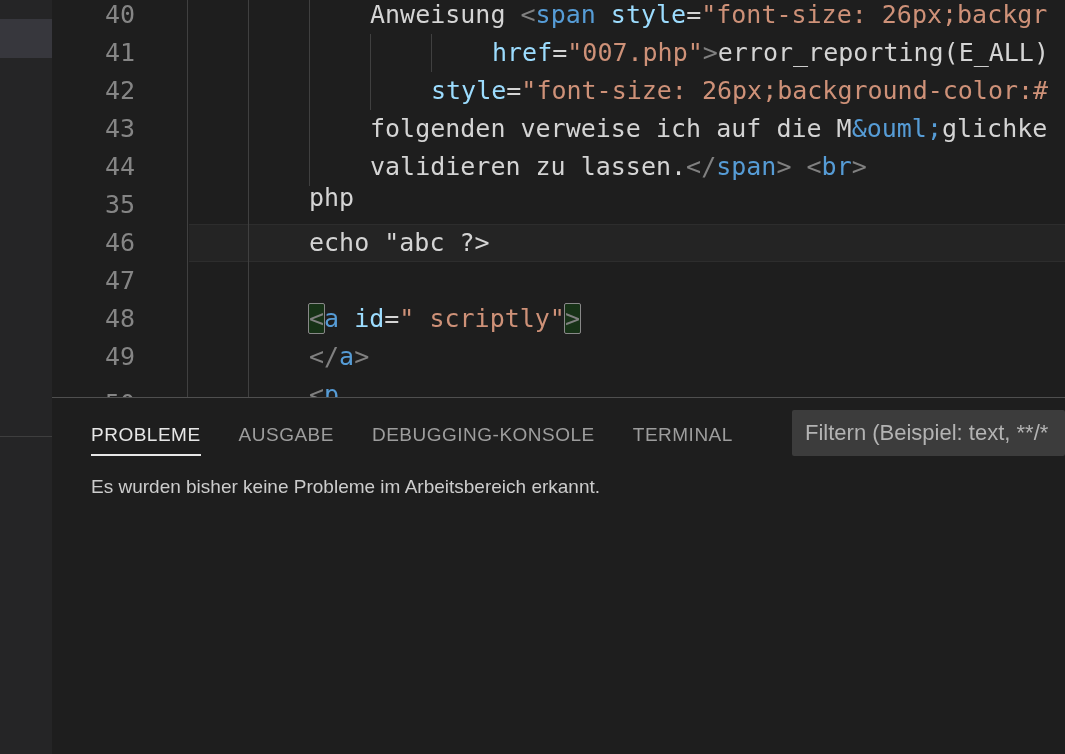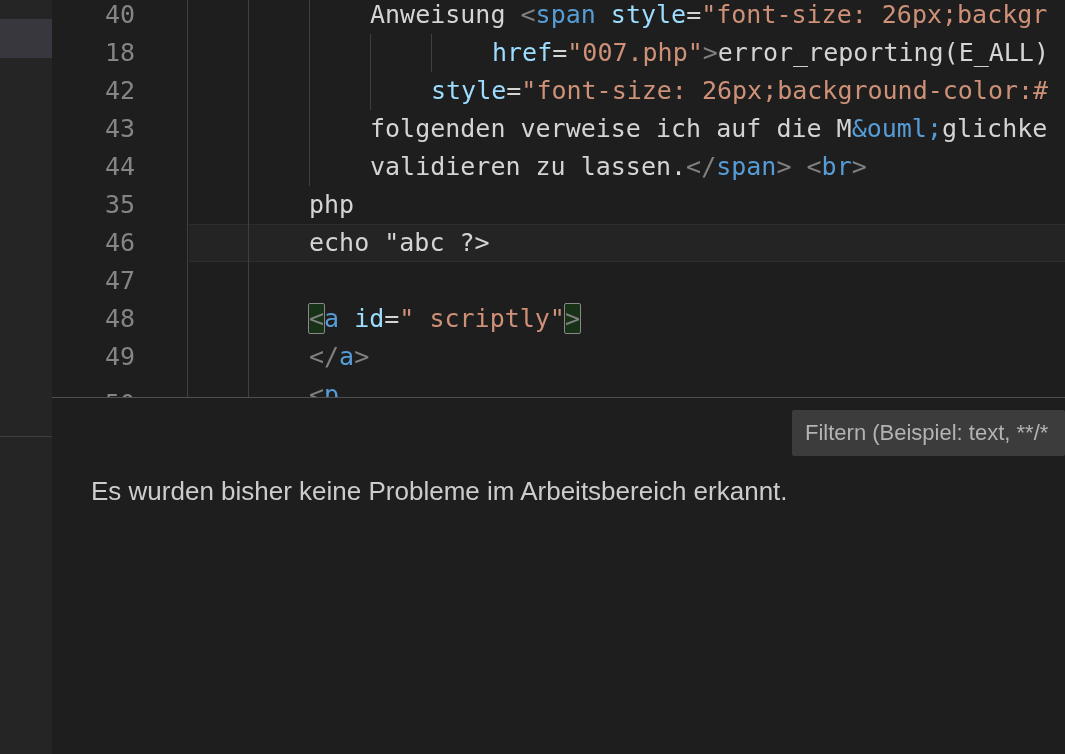--- a/index.html
+++ b/index.html
@@ -35,21 +35,21 @@
         padding-top:14px;box-sizing:border-box;}
   .tab{position:relative;height:100%;display:flex;align-items:center;cursor:pointer;
        font-size:19px;letter-spacing:.5px;color:var(--tab_inactive,#9d9d9d);white-space:nowrap;}
   .tab.active{color:var(--tab_active,#e7e7e7);}
   .tab.active::after{content:"";position:absolute;left:0;right:0;bottom:2px;height:2px;
        background:var(--tab_active,#e7e7e7);}
   .filter{position:absolute;top:12px;left:740px;right:0;height:46px;box-sizing:border-box;
         background:var(--filter_bg,#3c3c3c);border:none;outline:none;border-radius:2px;
         color:#cccccc;font-family:"Liberation Sans",sans-serif;font-size:22px;padding:0 4px 0 13px;}
   .filter::placeholder{color:var(--filter_placeholder,#b3b3b3);opacity:1;}
-  .message{position:absolute;left:39px;top:78px;font-size:26px;color:var(--message_text,#cccccc);}
+  .message{position:absolute;left:39px;top:78px;font-size:19px;color:var(--message_text,#cccccc);}
 </style>
 </head>
 <body>
 
 <div class="app">
 
   <div class="strip">
     <div class="strip-sel"></div>
     <div class="strip-sash"></div>
   </div>
@@ -58,42 +58,42 @@
       <div class="guide" style="left: 135px; top: -4px;"></div>
       <div class="guide" style="left: 196px; top: -4px;"></div>
       <div class="guide" style="left: 257px; top: -4px;"></div>
       <div class="lnum" style="top: -4px;">40</div>
       <div class="crow" style="top: -4px; left: 318px;"><span class="tk-w">Anweisung </span><span class="tk-g">&lt;</span><span class="tk-b">span</span><span class="tk-w"> </span><span class="tk-lb">style</span><span class="tk-w">=</span><span class="tk-o">"font-size: 26px;backgr</span></div>
       <div class="guide" style="left: 135px; top: 34px;"></div>
       <div class="guide" style="left: 196px; top: 34px;"></div>
       <div class="guide" style="left: 257px; top: 34px;"></div>
       <div class="guide" style="left: 318px; top: 34px;"></div>
       <div class="guide" style="left: 379px; top: 34px;"></div>
-      <div class="lnum" style="top: 34px;">18</div>
+      <div class="lnum" style="top: 34px;">41</div>
       <div class="crow" style="top: 34px; left: 440px;"><span class="tk-lb">href</span><span class="tk-w">=</span><span class="tk-o">"007.php"</span><span class="tk-g">&gt;</span><span class="tk-w">error_reporting(E_ALL)</span></div>
       <div class="guide" style="left: 135px; top: 72px;"></div>
       <div class="guide" style="left: 196px; top: 72px;"></div>
       <div class="guide" style="left: 257px; top: 72px;"></div>
       <div class="guide" style="left: 318px; top: 72px;"></div>
       <div class="lnum" style="top: 72px;">42</div>
       <div class="crow" style="top: 72px; left: 379px;"><span class="tk-lb">style</span><span class="tk-w">=</span><span class="tk-o">"font-size: 26px;background-color:#</span></div>
       <div class="guide" style="left: 135px; top: 110px;"></div>
       <div class="guide" style="left: 196px; top: 110px;"></div>
       <div class="guide" style="left: 257px; top: 110px;"></div>
       <div class="lnum" style="top: 110px;">43</div>
       <div class="crow" style="top: 110px; left: 318px;"><span class="tk-w">folgenden verweise ich auf die M</span><span class="tk-b">&amp;ouml;</span><span class="tk-w">glichke</span></div>
       <div class="guide" style="left: 135px; top: 148px;"></div>
       <div class="guide" style="left: 196px; top: 148px;"></div>
       <div class="guide" style="left: 257px; top: 148px;"></div>
       <div class="lnum" style="top: 148px;">44</div>
       <div class="crow" style="top: 148px; left: 318px;"><span class="tk-w">validieren zu lassen.</span><span class="tk-g">&lt;/</span><span class="tk-b">span</span><span class="tk-g">&gt;</span><span class="tk-w"> </span><span class="tk-g">&lt;</span><span class="tk-b">br</span><span class="tk-g">&gt;</span></div>
       <div class="guide" style="left: 135px; top: 186px;"></div>
       <div class="guide" style="left: 196px; top: 186px;"></div>
       <div class="lnum" style="top: 186px;">35</div>
-      <div class="crow" style="top: 186px; left: 257px;"><span class="tk-w">php</span></div>
+      <div class="crow" style="top: 179px; left: 257px;"><span class="tk-w">php</span></div>
       <div class="hl-line" style="top: 224px;"></div>
       <div class="guide" style="left: 135px; top: 224px;"></div>
       <div class="guide" style="left: 196px; top: 224px;"></div>
       <div class="lnum" style="top: 224px;">46</div>
       <div class="crow" style="top: 224px; left: 257px;"><span class="tk-w">echo "abc ?&gt;</span></div>
       <div class="guide" style="left: 135px; top: 262px;"></div>
       <div class="guide" style="left: 196px; top: 262px;"></div>
       <div class="lnum" style="top: 262px;">47</div>
       <div class="crow" style="top: 262px; left: 257px;"></div>
       <div class="guide" style="left: 135px; top: 300px;"></div>
@@ -104,17 +104,23 @@
       <div class="guide" style="left: 196px; top: 338px;"></div>
       <div class="lnum" style="top: 338px;">49</div>
       <div class="crow" style="top: 338px; left: 257px;"><span class="tk-g">&lt;/</span><span class="tk-b">a</span><span class="tk-g">&gt;</span></div>
       <div class="guide" style="left: 135px; top: 376px;"></div>
       <div class="guide" style="left: 196px; top: 376px;"></div>
       <div class="lnum" style="top: 376px; margin-top: 9px;">50</div>
       <div class="crow" style="top: 376px; left: 257px;"><span class="tk-g">&lt;</span><span class="tk-b">p</span></div>
     </div>
 
   <div class="panel">
+    <div class="tabs" id="tabs">
+        <div class="tab active">PROBLEME</div>
+        <div class="tab">AUSGABE</div>
+        <div class="tab">DEBUGGING-KONSOLE</div>
+        <div class="tab">TERMINAL</div>
+      </div>
     <input class="filter" type="text" placeholder="Filtern (Beispiel: text, **/*" style="">
     <div class="message">Es wurden bisher keine Probleme im Arbeitsbereich erkannt.</div>
   </div>
 
 </div>
 
 </body></html>

